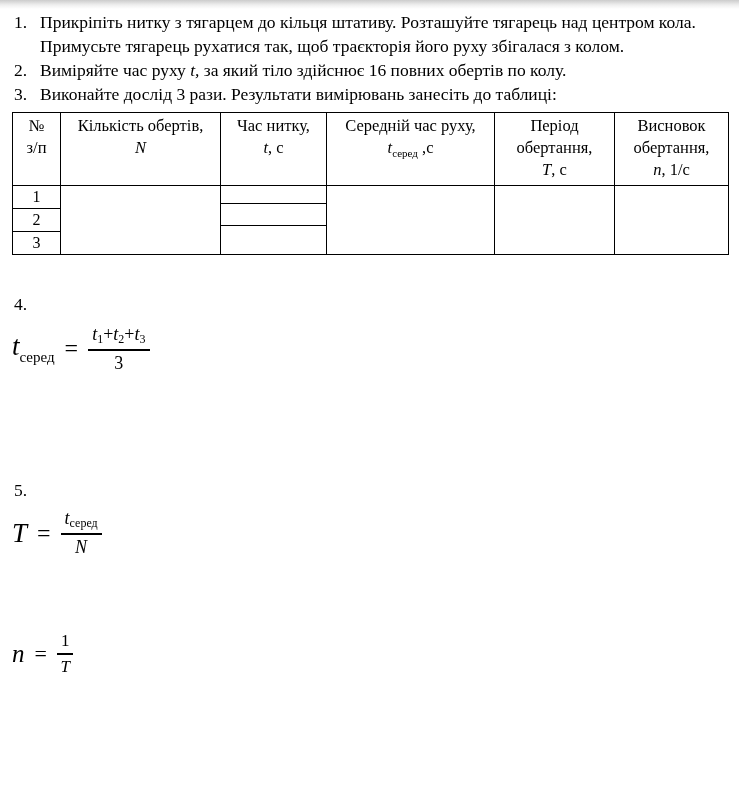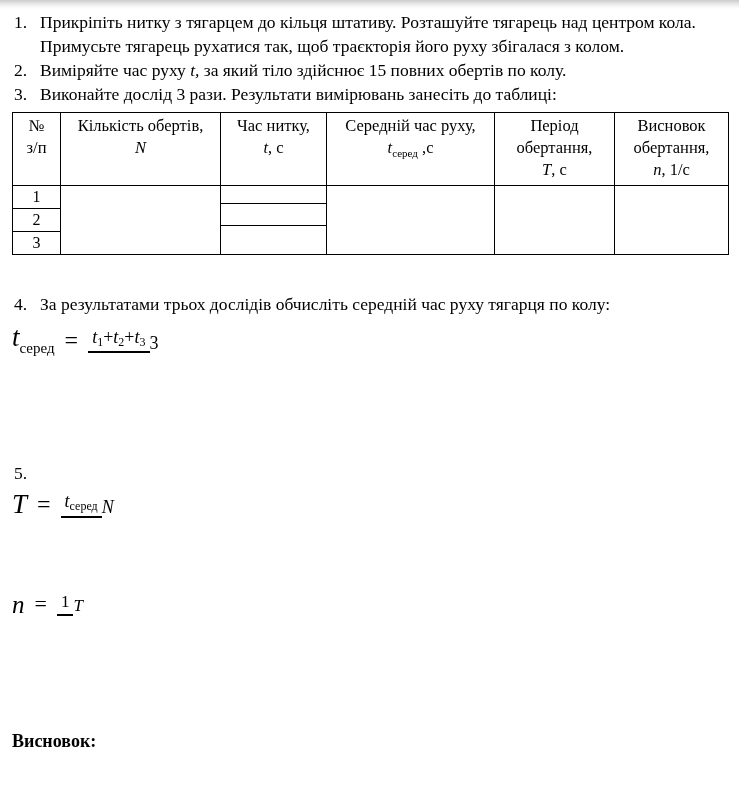--- a/index.html
+++ b/index.html
@@ -32,21 +32,21 @@
   .step-line .n{width:26px;flex:none;padding-left:2px;}
   .s4{margin-top:37px;}
   .s5{margin-top:105px;}
   
   .formula{display:flex;align-items:center;font-family:Liberation Serif, serif;
     font-style:normal;}
   .formula i{font-style:italic;}
   .formula .lhs{line-height:1;}
   .formula .lhs sub{font-style:normal;vertical-align:-7px;}
   .formula .eq{margin:0 10px;}
-  .frac{display:inline-flex;flex-direction:row;text-align:center;align-items:flex-end;}
+  .frac{display:inline-flex;flex-direction:column;text-align:center;}
   .frac .num{border-bottom:2px solid #000;padding:0 4px 2px 4px;line-height:1.15;}
   .frac .den{padding-top:2px;line-height:1.15;}
   .frac sub{font-size:12px;font-style:normal;vertical-align:-3px;}
   .f1{margin-top:8px;}
   .f1 .lhs{font-size:27px;}
   .f1 .lhs sub{font-size:15px;}
   .f1 .eq{font-size:24px;}
   .f1 .frac{font-size:18px;}
   .f2{margin-top:6px;}
   .f2 .lhs{font-size:27px;}
@@ -67,21 +67,21 @@
 
 <div class="content">
 
   <div>
     <div class="item">
       <span class="n">1.</span>
       <span class="t">Прикріпіть нитку з тягарцем до кільця штативу. Розташуйте тягарець над центром кола. Примусьте тягарець рухатися так, щоб траєкторія його руху збігалася з колом.</span>
     </div>
     <div class="item">
       <span class="n">2.</span>
-      <span class="t"><span>Виміряйте час руху </span><span class="v">t,</span><span> за який тіло здійснює 15 повних обертів по колу.</span></span>
+      <span class="t"><span>Виміряйте час руху </span><span class="v">t,</span><span> за який тіло здійснює 16 повних обертів по колу.</span></span>
     </div>
     <div class="item">
       <span class="n">3.</span>
       <span class="t">Виконайте дослід 3 рази. Результати вимірювань занесіть до таблиці:</span>
     </div>
   </div>
 
   <table class="lab">
     <colgroup>
       <col style="width:48px">
@@ -135,21 +135,20 @@
       <td class="rownum">2</td>
     </tr>
     <tr>
       <td class="rownum">3</td>
     </tr>
   </tbody>
     </table>
 
   <div class="step-line s4">
     <span class="n">4.</span>
-    <span class="t">За результатами трьох дослідів обчисліть середній час руху тягарця по колу:</span>
   </div>
 
   <div class="formula f1">
     <span class="lhs"><i>t</i><sub>серед</sub></span>
     <span class="eq">=</span>
     <span class="frac">
       <span class="num"><i>t</i><sub>1</sub><span>+</span><i>t</i><sub>2</sub><span>+</span><i>t</i><sub>3</sub></span>
       <span class="den">3</span>
     </span>
   </div>

